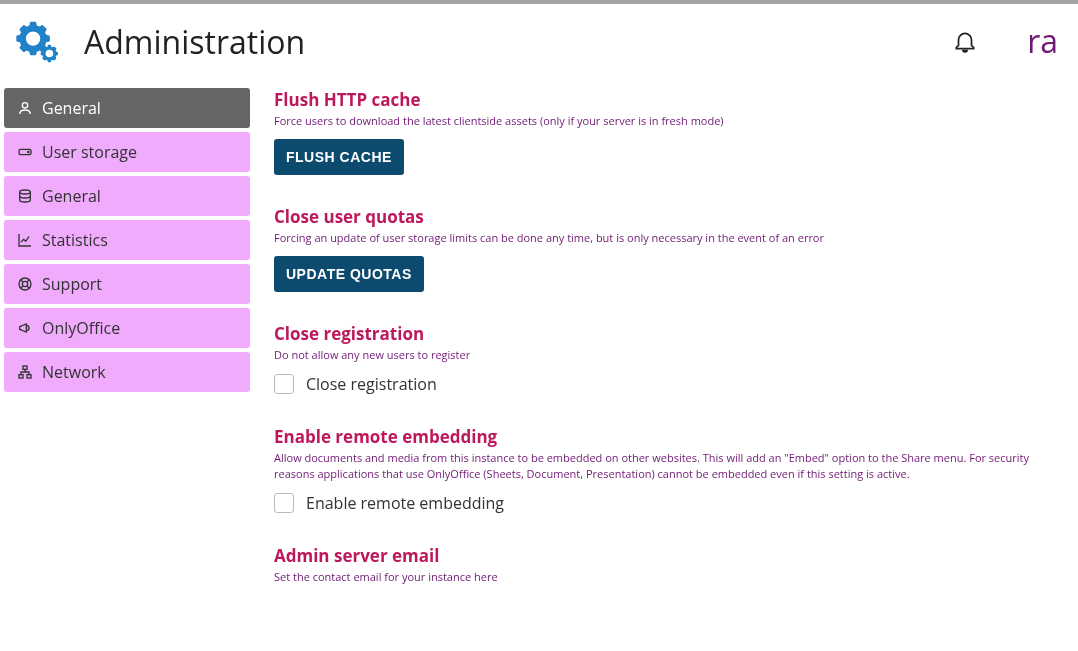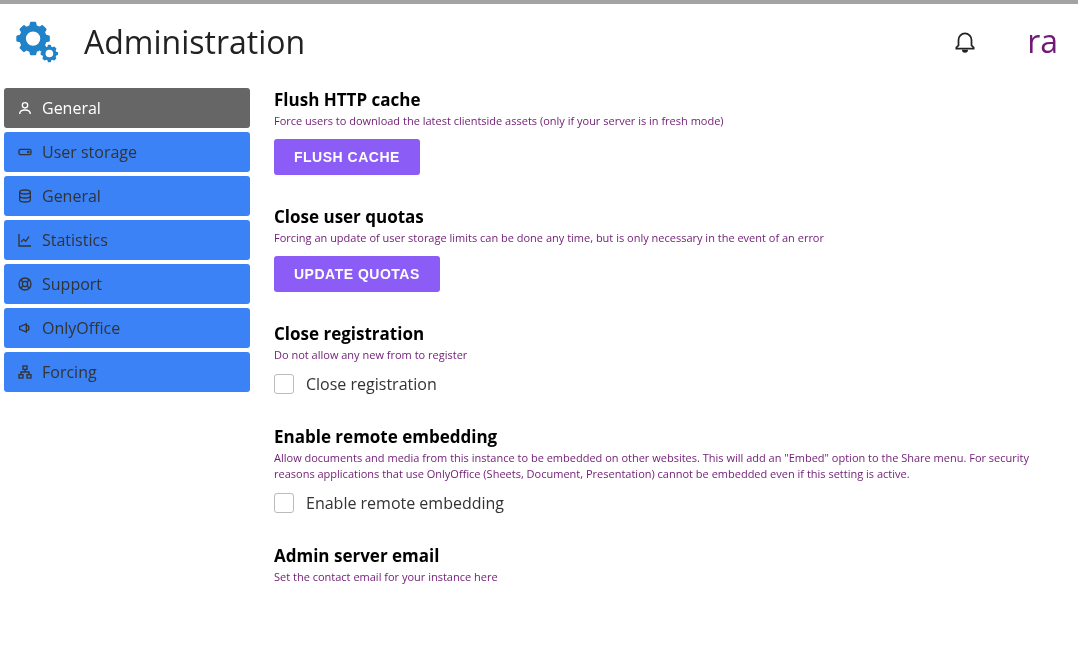--- a/index.html
+++ b/index.html
@@ -61,21 +61,21 @@
     .sidebar {
       width: 246px;
       flex-shrink: 0;
       display: flex;
       flex-direction: column;
       gap: 4px;
     }
     .sidebar-item {
       display: flex;
       align-items: center;
-      background: #3b82f6;
+      background: #f0abfc;
       color: #333;
       padding: 9px 12px;
       border-radius: 3px;
       cursor: pointer;
       font-size: 16px;
     }
     .sidebar-item.active {
       background: #666666;
       color: #fff;
     }
@@ -91,39 +91,39 @@
       flex: 1;
       padding: 0 20px 0 24px;
       color: #222;
     }
     .section {
       margin-bottom: 30px;
     }
     .section-title {
       font-size: 17px;
       font-weight: 700;
-      color: #000000;
+      color: #be185d;
       margin-bottom: 2px;
     }
     .section-desc {
       font-size: 11px;
       color: #701a75;
       margin-bottom: 10px;
       line-height: 1.45;
     }
     .btn-primary {
       display: inline-block;
-      background: #8b5cf6;
+      background: #0c4a6e;
       color: #fff;
       font-weight: 700;
       font-size: 14px;
       letter-spacing: 0.5px;
       border: none;
       border-radius: 3px;
-      padding: 10px 20px;
+      padding: 10px 12px;
       cursor: pointer;
     }
     .check-row {
       display: flex;
       align-items: center;
       gap: 12px;
     }
     .checkbox {
       width: 20px;
       height: 20px;
@@ -227,42 +227,42 @@
 
     <div class="sidebar-item">
       <span class="icon">
         <svg width="16" height="16" viewBox="0 0 24 24" fill="none" stroke="currentColor" stroke-width="2">
           <rect x="9" y="3" width="6" height="5"></rect>
             <rect x="3" y="16" width="6" height="5"></rect>
             <rect x="15" y="16" width="6" height="5"></rect>
           <path d="M12 8v4M12 12H6v4M12 12h6v4"></path>
         </svg>
       </span>
-      <span>Forcing</span>
+      <span>Network</span>
     </div>
 
   </div>
 
   <div class="content">
 
     <div class="section">
       <div class="section-title">Flush HTTP cache</div>
       <div class="section-desc">Force users to download the latest clientside assets (only if your server is in fresh mode)</div>
       <button class="btn-primary">FLUSH CACHE</button>
     </div>
 
     <div class="section">
       <div class="section-title">Close user quotas</div>
       <div class="section-desc">Forcing an update of user storage limits can be done any time, but is only necessary in the event of an error</div>
       <button class="btn-primary">UPDATE QUOTAS</button>
     </div>
 
     <div class="section">
       <div class="section-title">Close registration</div>
-      <div class="section-desc">Do not allow any new from to register</div>
+      <div class="section-desc">Do not allow any new users to register</div>
       <div class="check-row">
         <div class="checkbox"></div>
         <span class="check-label">Close registration</span>
       </div>
     </div>
 
     <div class="section">
       <div class="section-title">Enable remote embedding</div>
       <div class="section-desc">Allow documents and media from this instance to be embedded on other websites. This will add an "Embed" option to the Share menu. For security reasons applications that use OnlyOffice (Sheets, Document, Presentation) cannot be embedded even if this setting is active.</div>
       <div class="check-row">

